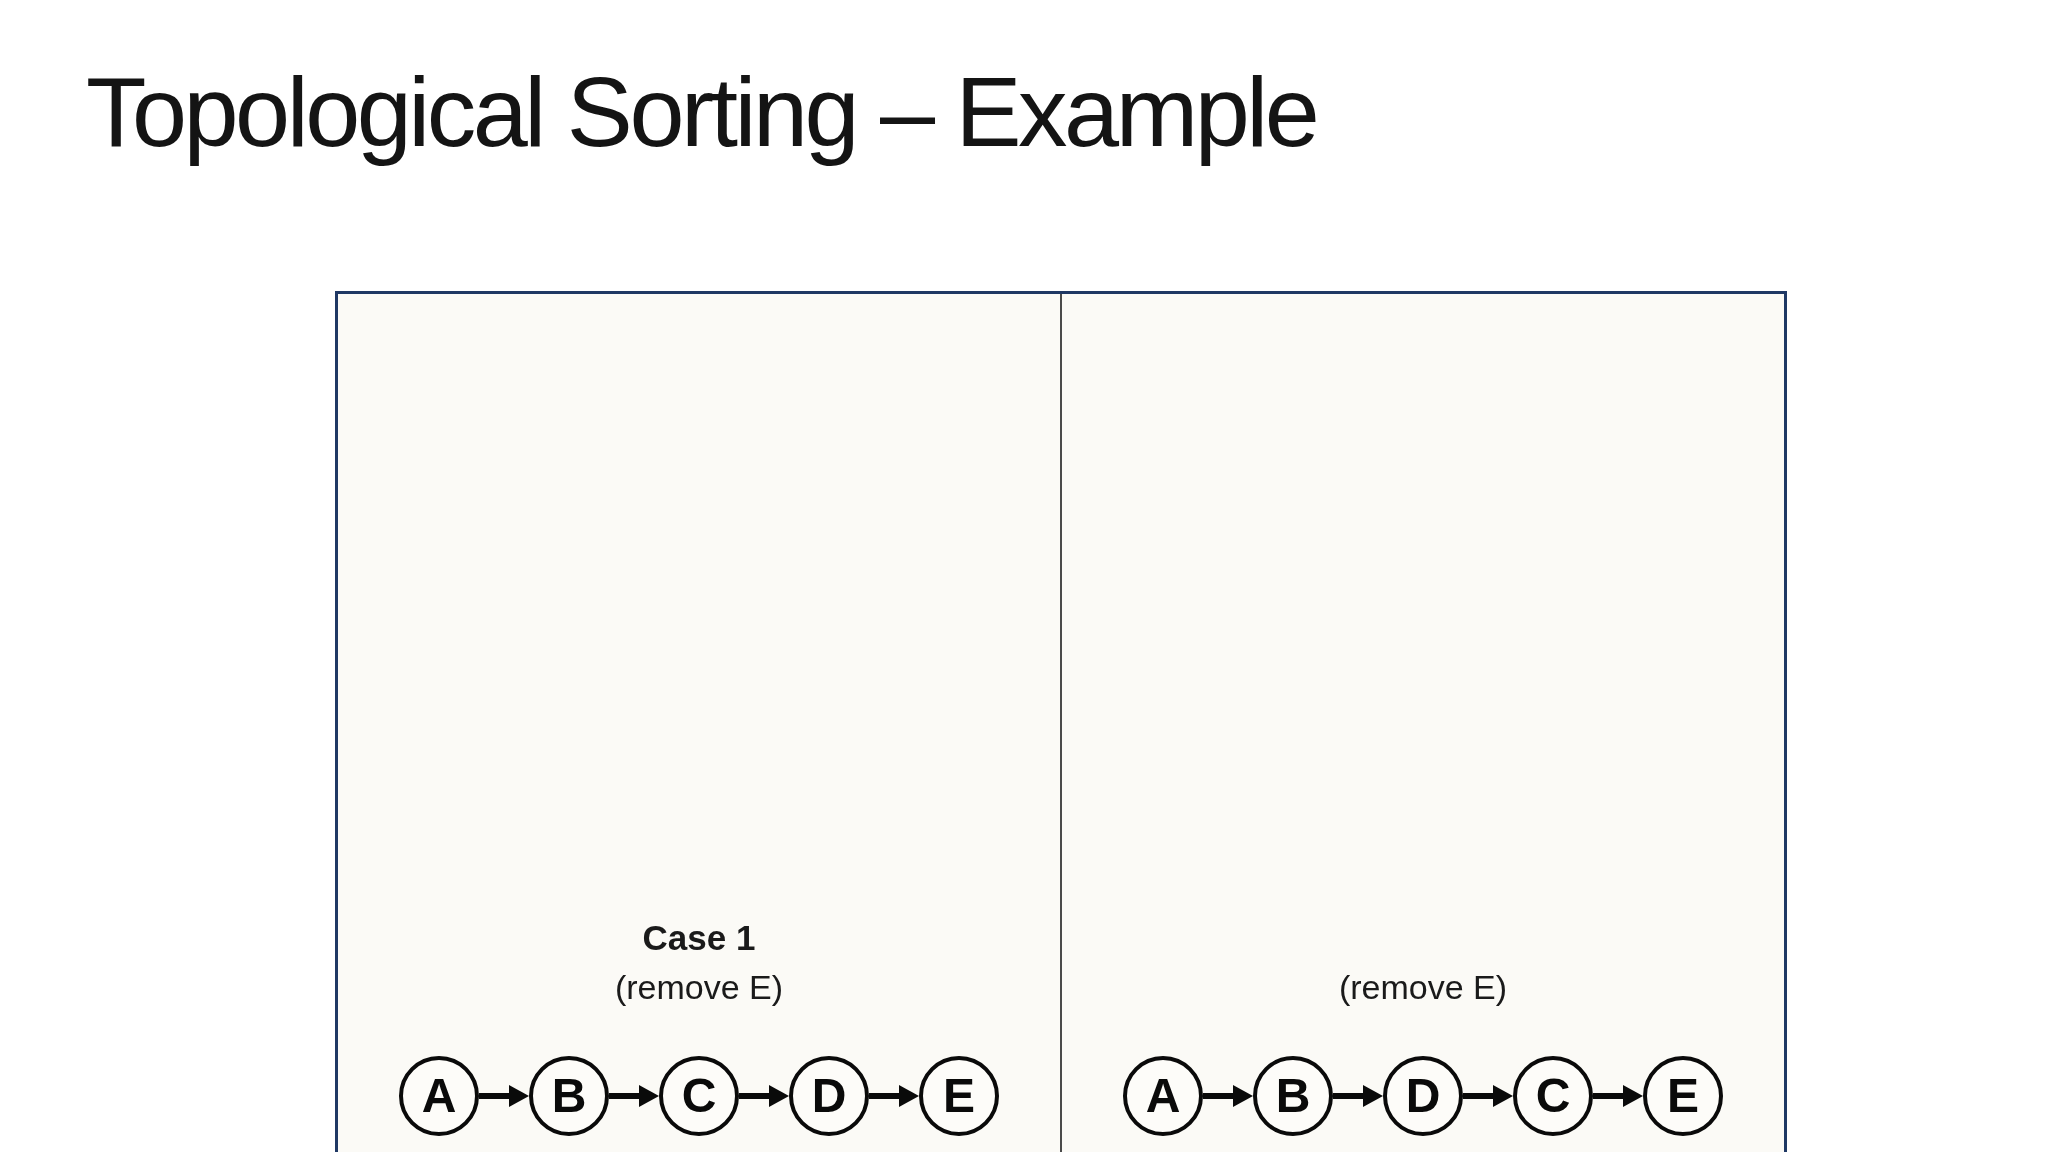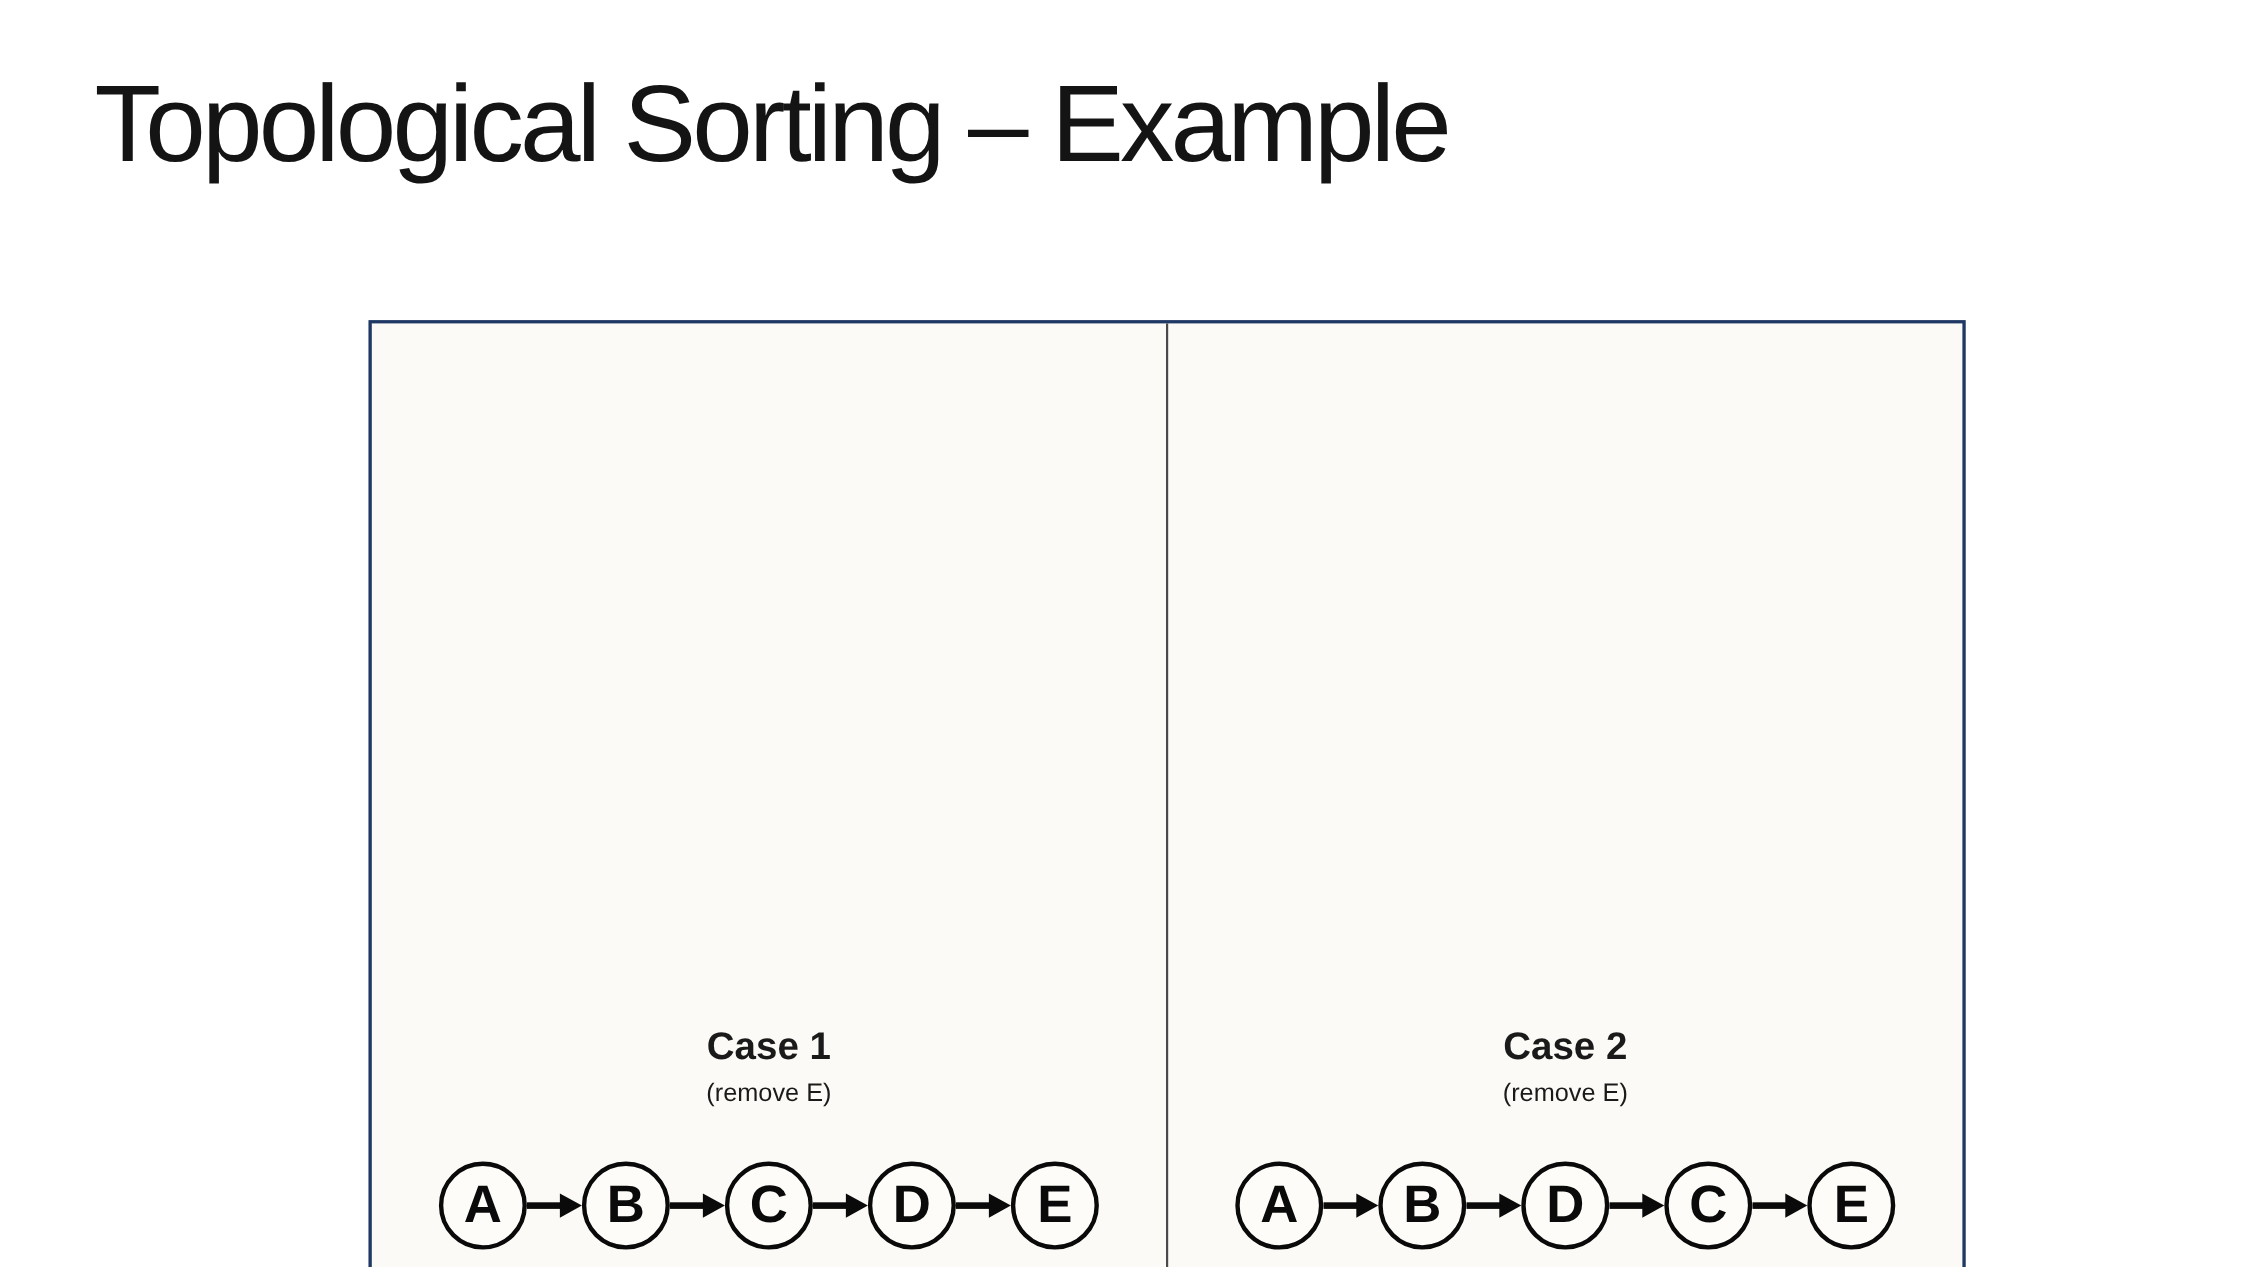--- a/index.html
+++ b/index.html
@@ -56,21 +56,21 @@
     bottom: 148px;
     text-align: center;
     color: #1a1a1a;
   }
   .case-name {
     font-size: 35px;
     font-weight: 700;
     line-height: 1.25;
   }
   .case-subtitle {
-    font-size: 23px;
+    font-size: 34px;
     font-weight: 400;
     line-height: 1.25;
     margin-top: 6px;
   }
   .chain {
     position: absolute;
     left: 0;
     right: 0;
     bottom: 18px;
     height: 84px;
@@ -147,21 +147,20 @@
             <polygon class="ink" points="30,2 50,13 30,24"></polygon>
           </svg>
         <div class="node">
             <span>E</span>
           </div>
       </div>
     </section>
 
     <section class="case-panel">
       <div class="case-heading">
-        <div class="case-name">Case 2</div>
         <div class="case-subtitle">(remove E)</div>
       </div>
       <div class="chain">
         <div class="node">
             <span>A</span>
           </div>
         <svg class="arrow" viewBox="0 0 50 26" aria-hidden="true">
             <rect class="ink" x="0" y="10" width="36" height="6"></rect>
             <polygon class="ink" points="30,2 50,13 30,24"></polygon>
           </svg>

